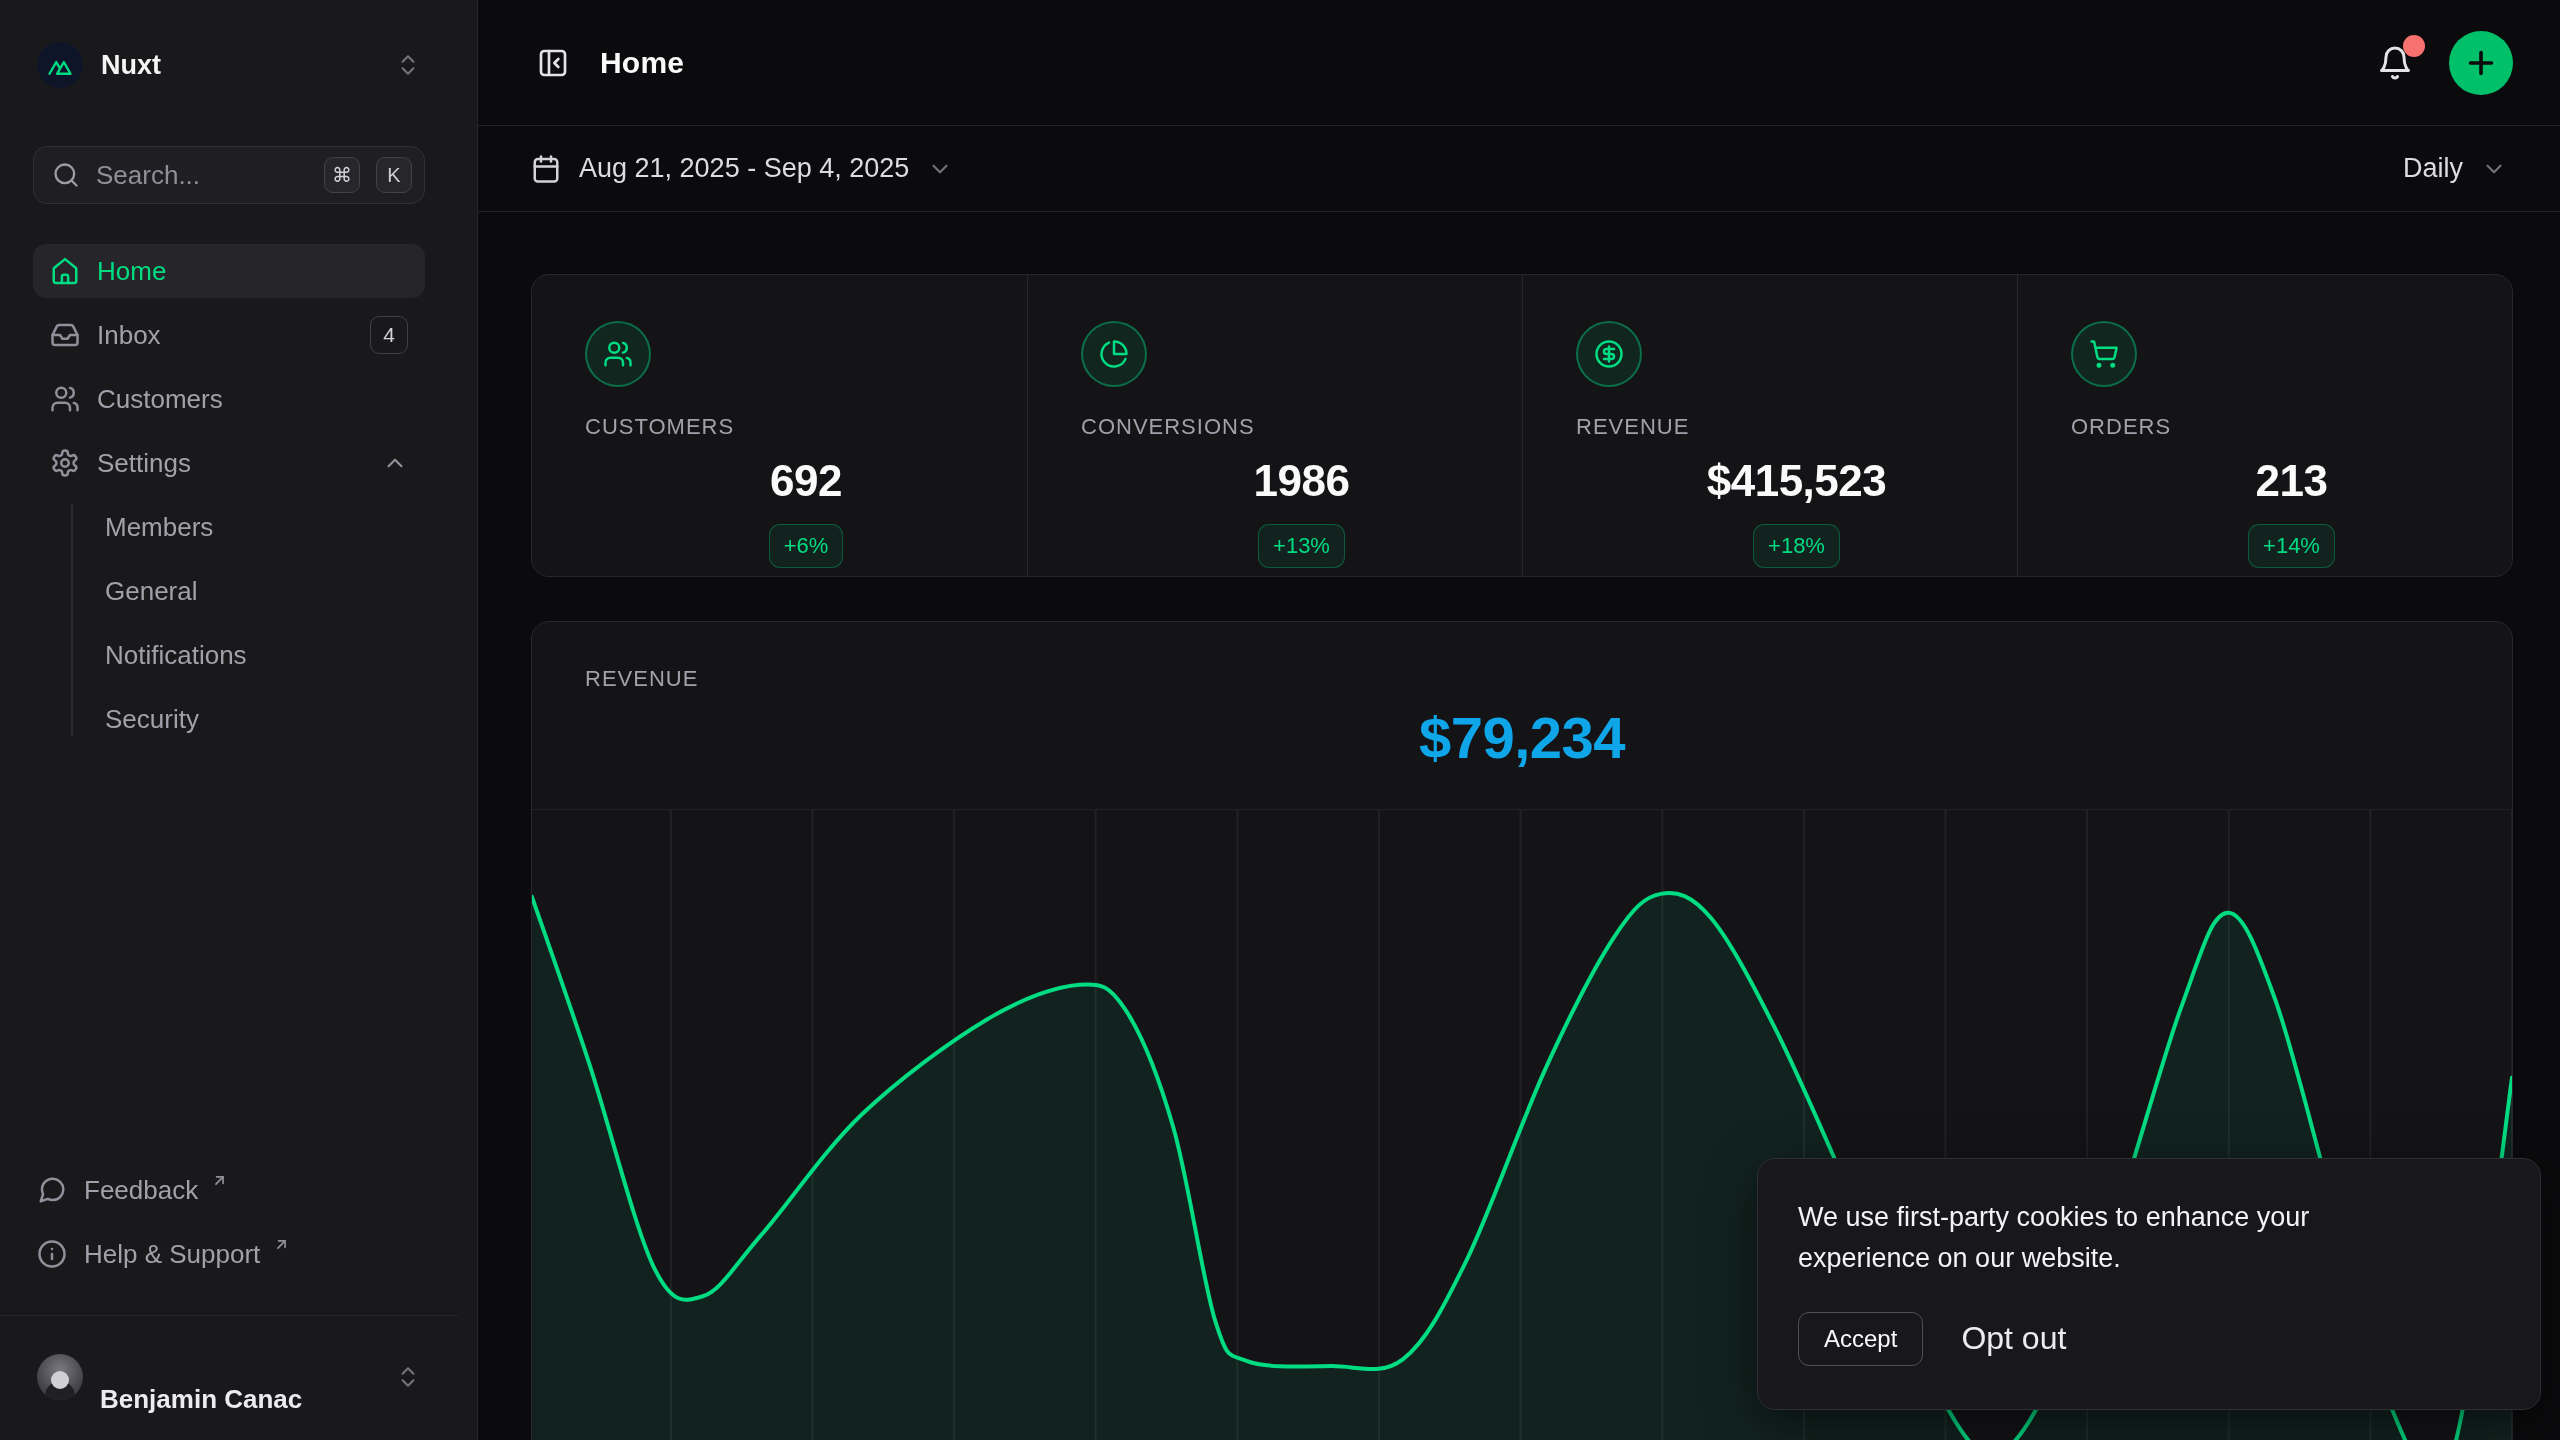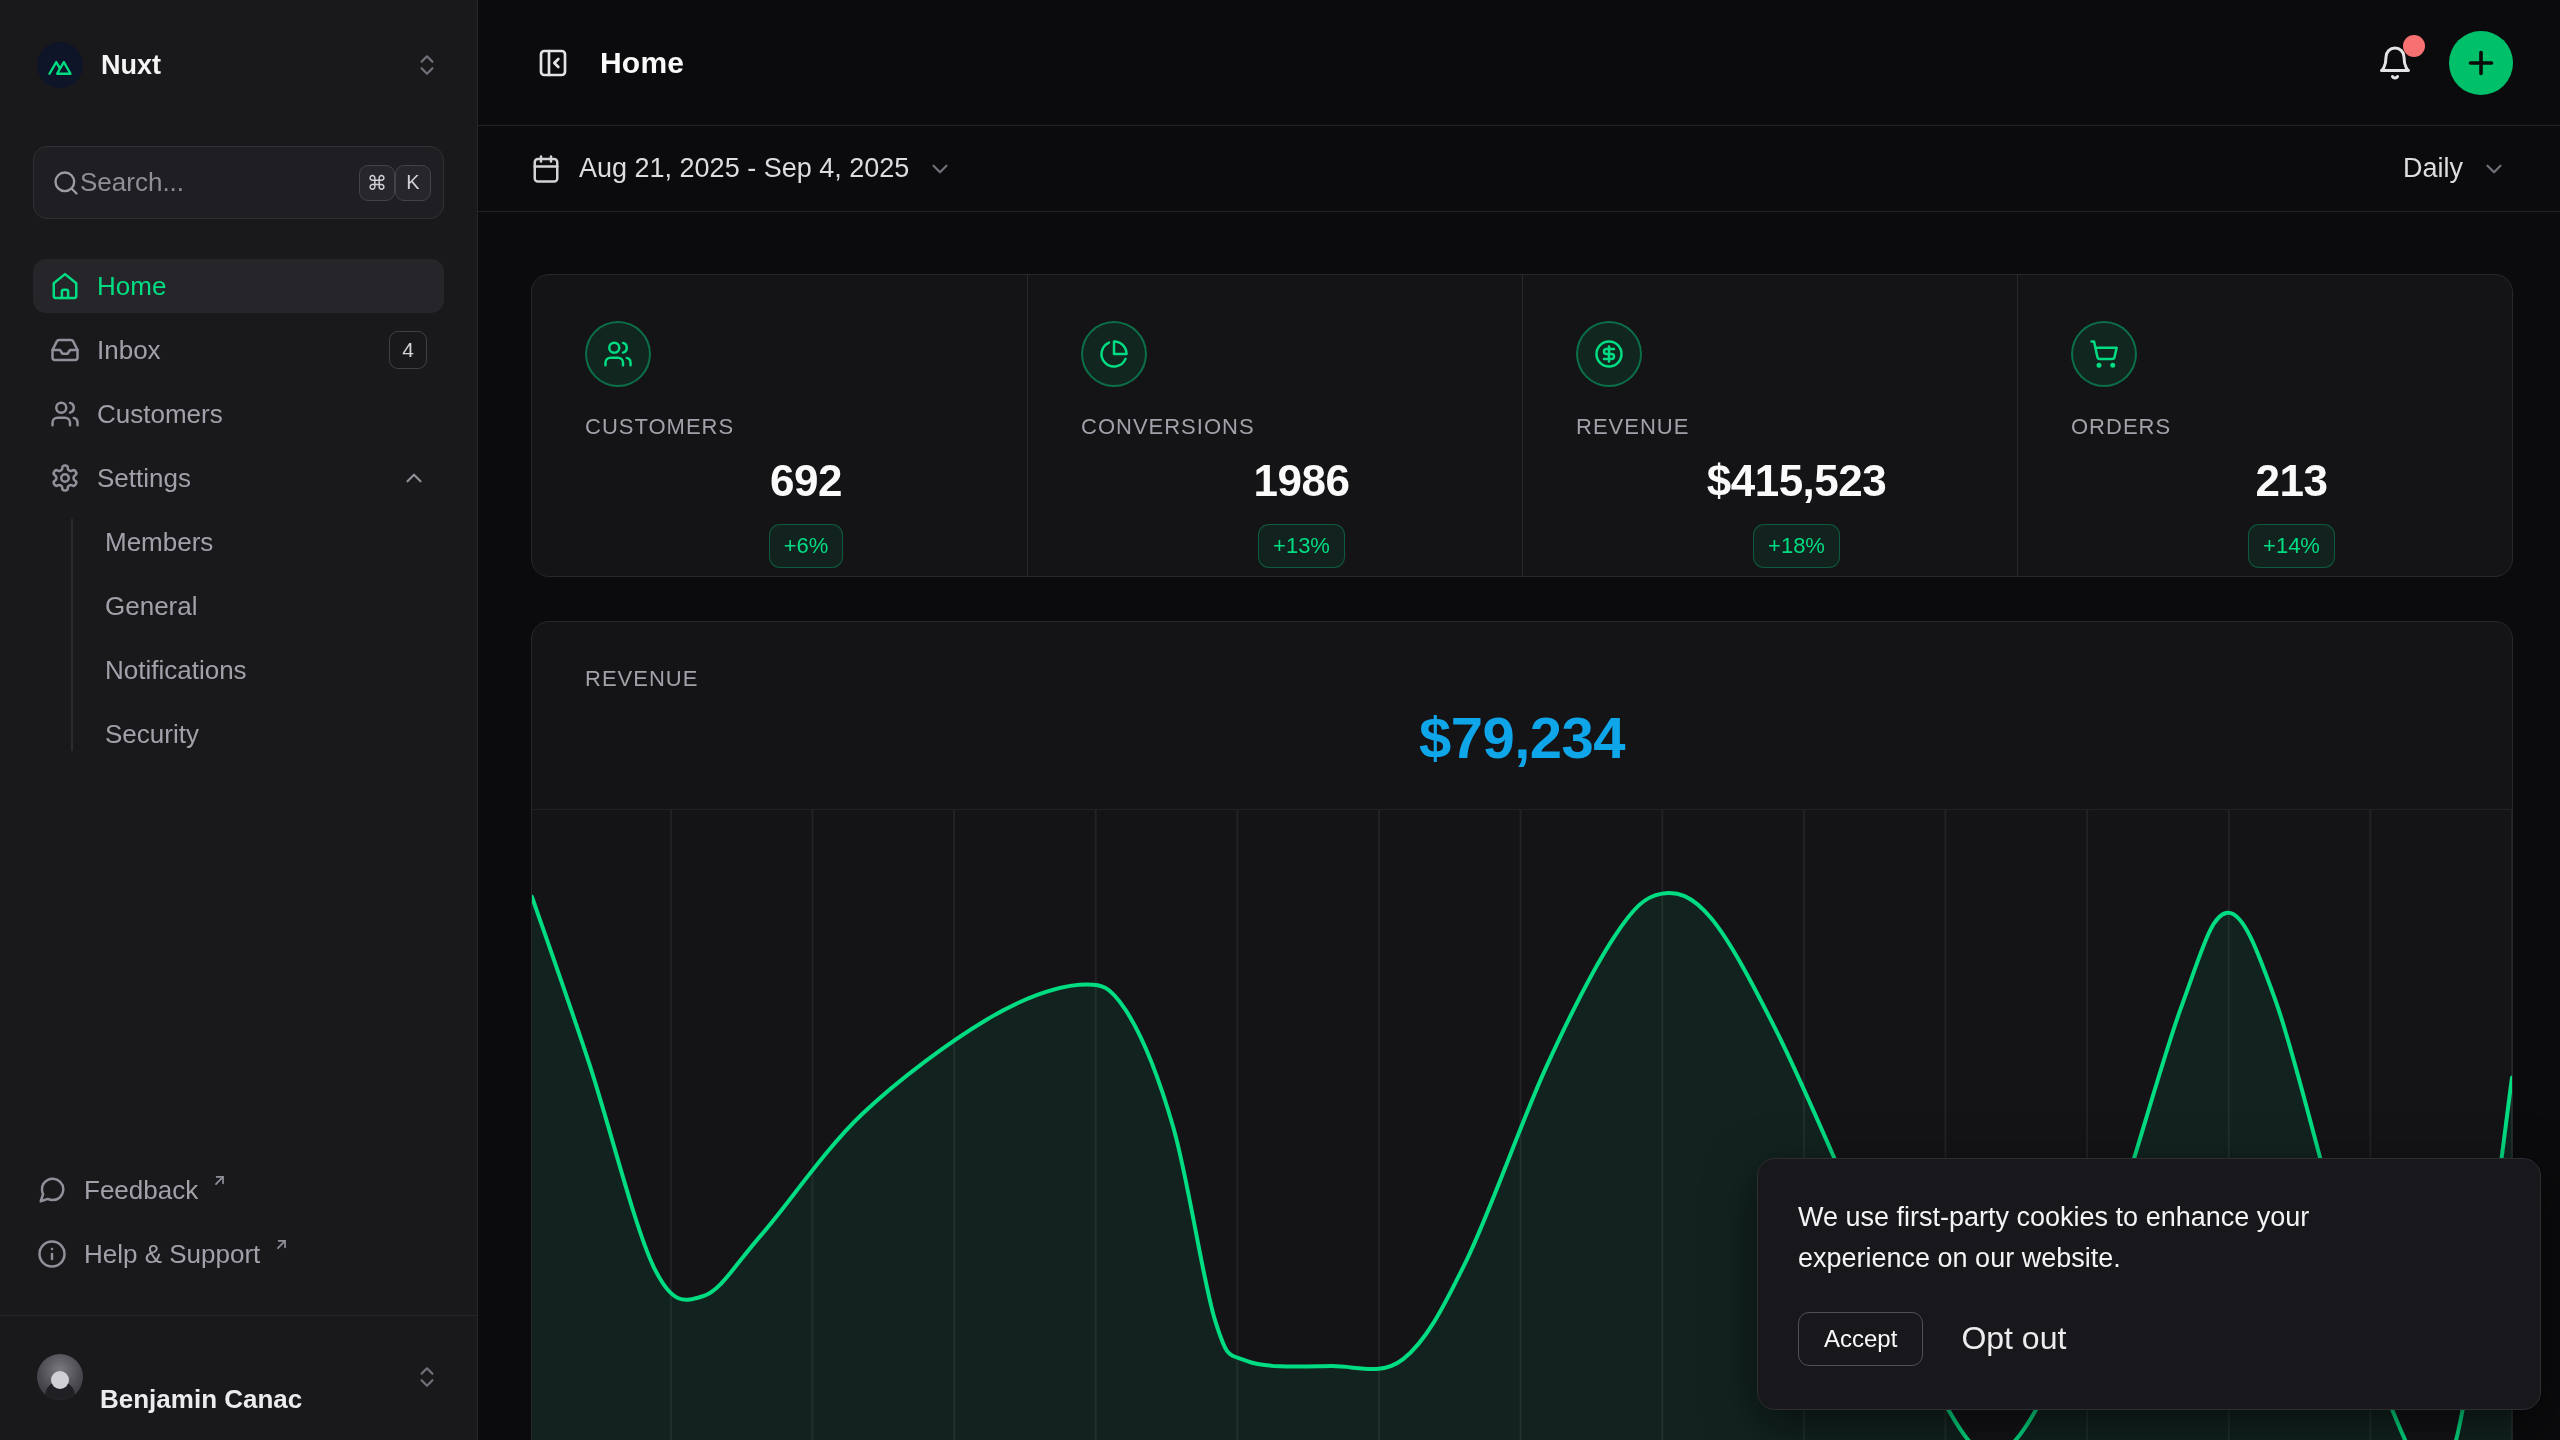--- a/index.html
+++ b/index.html
@@ -9,31 +9,31 @@
     font-family:"Liberation Sans","DejaVu Sans",sans-serif;
     color:#f4f4f5;
     position:relative;
   }
   .app { display:flex; width:100%; height:100%; }
 
   
   .sidebar {
     width:478px; min-width:478px; height:100%;
     background:#19191c; border-right:1px solid #26262a;
-    display:flex; flex-direction:column; padding:40px 33px 0 33px;
+    display:flex; flex-direction:column; padding:40px 52px 0 33px;
   }
   .brand { display:flex; align-items:center; gap:16px; cursor:pointer; padding:2px 4px; }
   .logo-circle { width:46px; height:46px; border-radius:50%; background:#0e1528; display:flex; align-items:center; justify-content:center; }
   .brand-name { font-size:27px; font-weight:600; color:#f4f4f5; flex:1; margin-left:2px; }
   .icon-muted { color:#71717a; display:flex; }
 
   .search {
-    margin-top:56px; height:73px; border-radius:14px;
+    margin-top:56px; height:58px; border-radius:14px;
     background:#1f1f23; border:1px solid #303036;
-    display:flex; align-items:center; padding:0 12px 0 18px; cursor:text;
+    display:flex; align-items:center; gap:16px; padding:0 12px 0 18px; cursor:text;
   }
   .search svg { color:#9c9ca4; }
   .search input {
     flex:1; background:transparent; border:none; outline:none;
     font-family:inherit; font-size:26px; color:#e4e4e7; min-width:0;
   }
   .search input::placeholder { color:#8f8f97; }
   .kbd {
     width:36px; height:36px; border-radius:9px; background:#26262b;
     border:1px solid #42424a; color:#cfcfd6; font-size:20px;

